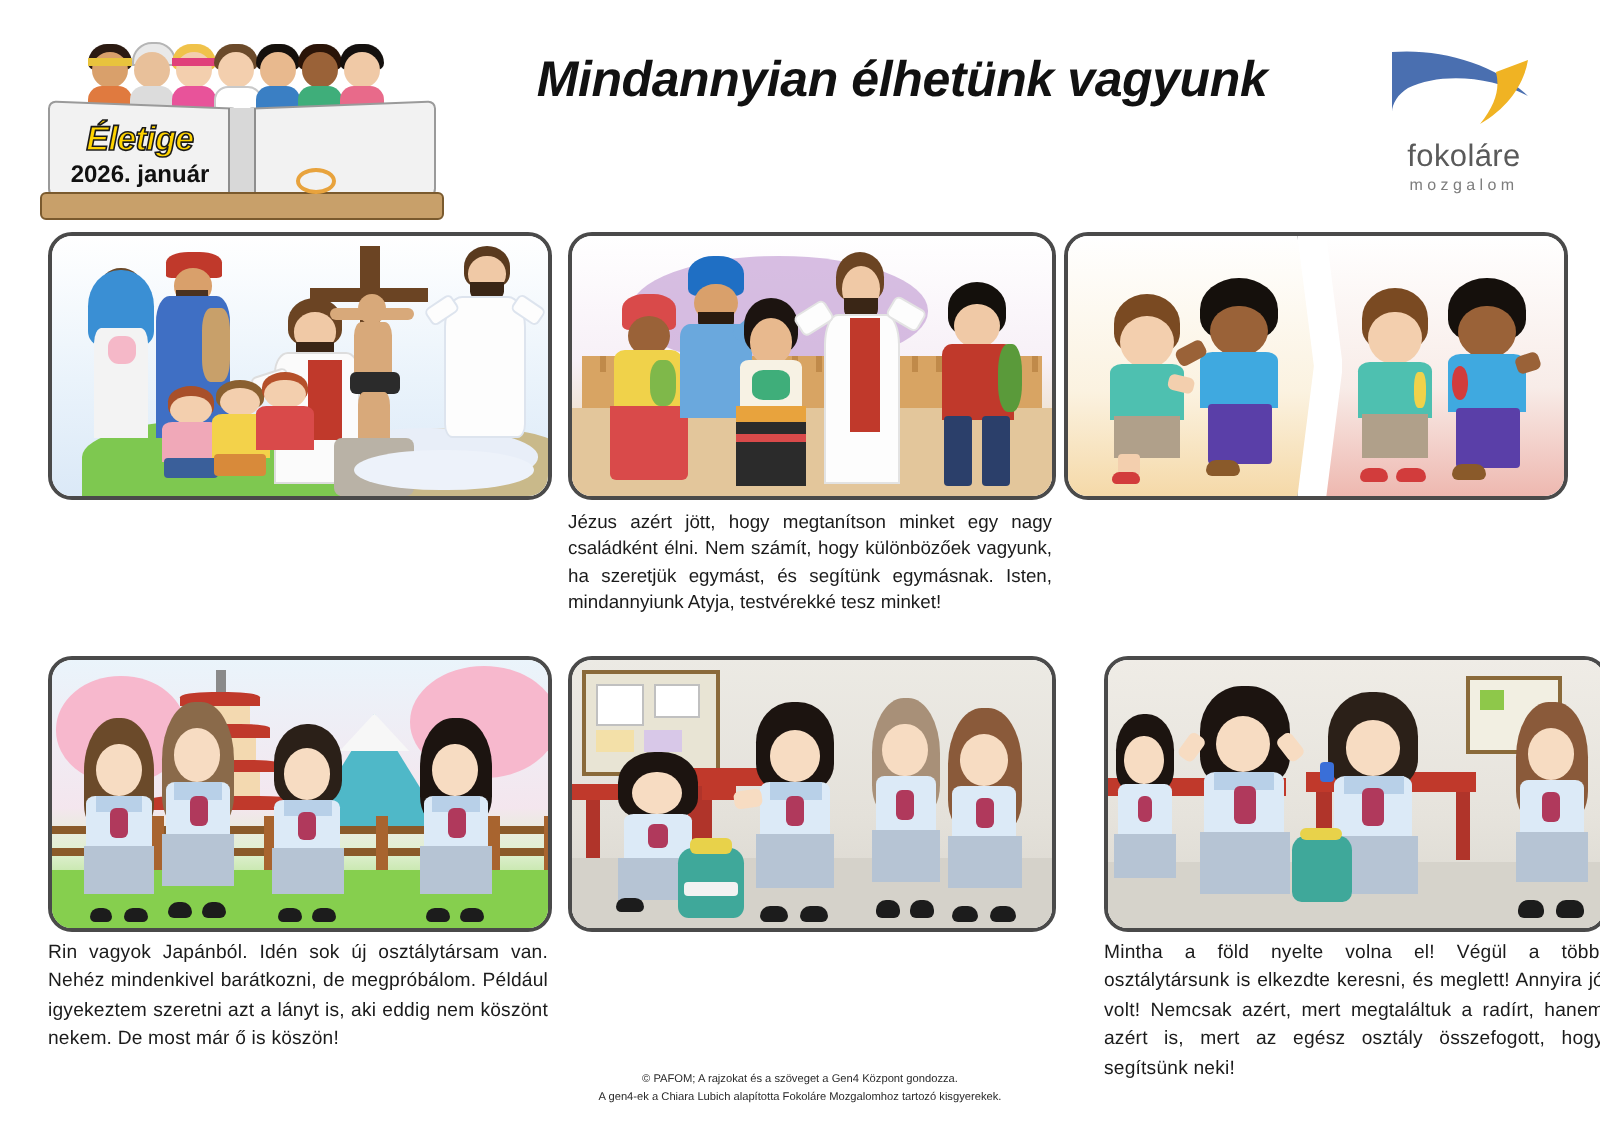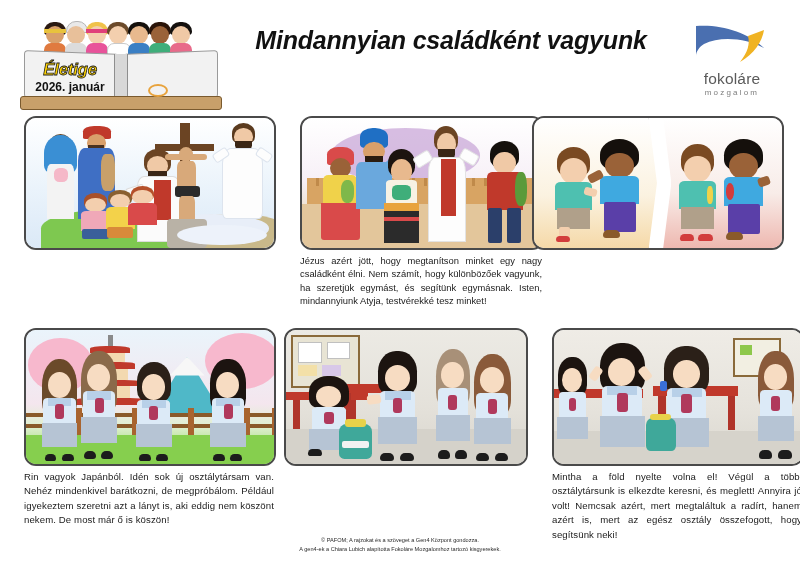--- a/index.html
+++ b/index.html
@@ -125,21 +125,21 @@
         <div class="page-l"></div>
         <div class="page-r"></div>
         <div class="spine"></div>
         <div class="book-base"></div>
         <div class="eletige">Életige</div>
         <div class="eletige-date">2026. január</div>
         <div class="gen-ring"></div>
       </div>
     </div>
 
-    <div class="title">Mindannyian családként vagyunk</div>
+    <div class="title">Mindannyian élhetünk vagyunk</div>
 
     <div class="focolare">
       <svg class="swoosh" viewBox="0 0 86 46">
         <path d="M6 4 C30 2 58 10 74 26 C56 16 30 14 14 22 C9 25 6 30 6 34 Z" fill="#4a6fb0"></path>
         <path d="M74 8 C72 20 64 32 50 40 C58 30 60 22 58 14 Z" fill="#f0b323"></path>
       </svg>
       <div class="foko-name">fokoláre</div>
       <div class="foko-sub">mozgalom</div>
     </div>
   </div>
@@ -212,21 +212,21 @@
           <div style="position:absolute;left:38%;top:17%;width:30%;height:10%;background:#3a2616;border-radius:0 0 60% 60%;"></div>
           <div style="position:absolute;left:14%;top:24%;width:72%;height:66%;background:#fdfdfd;border:1px solid #dde4ee;border-radius:22% 22% 10% 10%;"></div>
           <div class="f-arm" style="left:-2%;top:26%;width:26%;height:8%;background:#fdfdfd;border:1px solid #dde4ee;transform:rotate(-34deg);"></div>
           <div class="f-arm" style="left:76%;top:26%;width:26%;height:8%;background:#fdfdfd;border:1px solid #dde4ee;transform:rotate(34deg);"></div>
         </div>
         <div style="position:absolute;right:3%;bottom:2%;width:36%;height:16%;background:#edf2fa;border-radius:50%;"></div>
       </div>
     </div>
   </div>
 
-  <div class="panel" style="left:300px;top:116px;width:244px;height:196px;padding-left:20px;">
+  <div class="panel" style="left:284px;top:116px;width:244px;height:196px;padding-left:20px;">
     <div class="art" style="width:240px;height:130px;">
       <div class="scene">
         <div style="position:absolute;inset:0;background:linear-gradient(180deg,#ffffff 0%,#f7f0f7 48%,#efe2d2 70%,#e8d3b4 100%);"></div>
         <div style="position:absolute;left:12%;top:8%;width:62%;height:42%;background:#c9a8d8;border-radius:50%;opacity:.75;"></div>
         <div style="position:absolute;left:2%;top:46%;right:2%;height:22%;background:#d8a463;border-top:2px solid #c08a4a;"></div>
         <div style="position:absolute;left:2%;top:46%;right:2%;height:6%;background:repeating-linear-gradient(90deg,#d8a463 0 9px,#c08a4a 9px 12px);"></div>
         <div style="position:absolute;left:0;bottom:0;right:0;height:34%;background:#e3c69b;"></div>
 
         <div class="fig" style="left:8%;top:22%;width:16%;height:72%;">
           <div style="position:absolute;left:14%;top:0;width:72%;height:20%;background:#d94a4a;border-radius:40% 40% 14% 14%;"></div>

